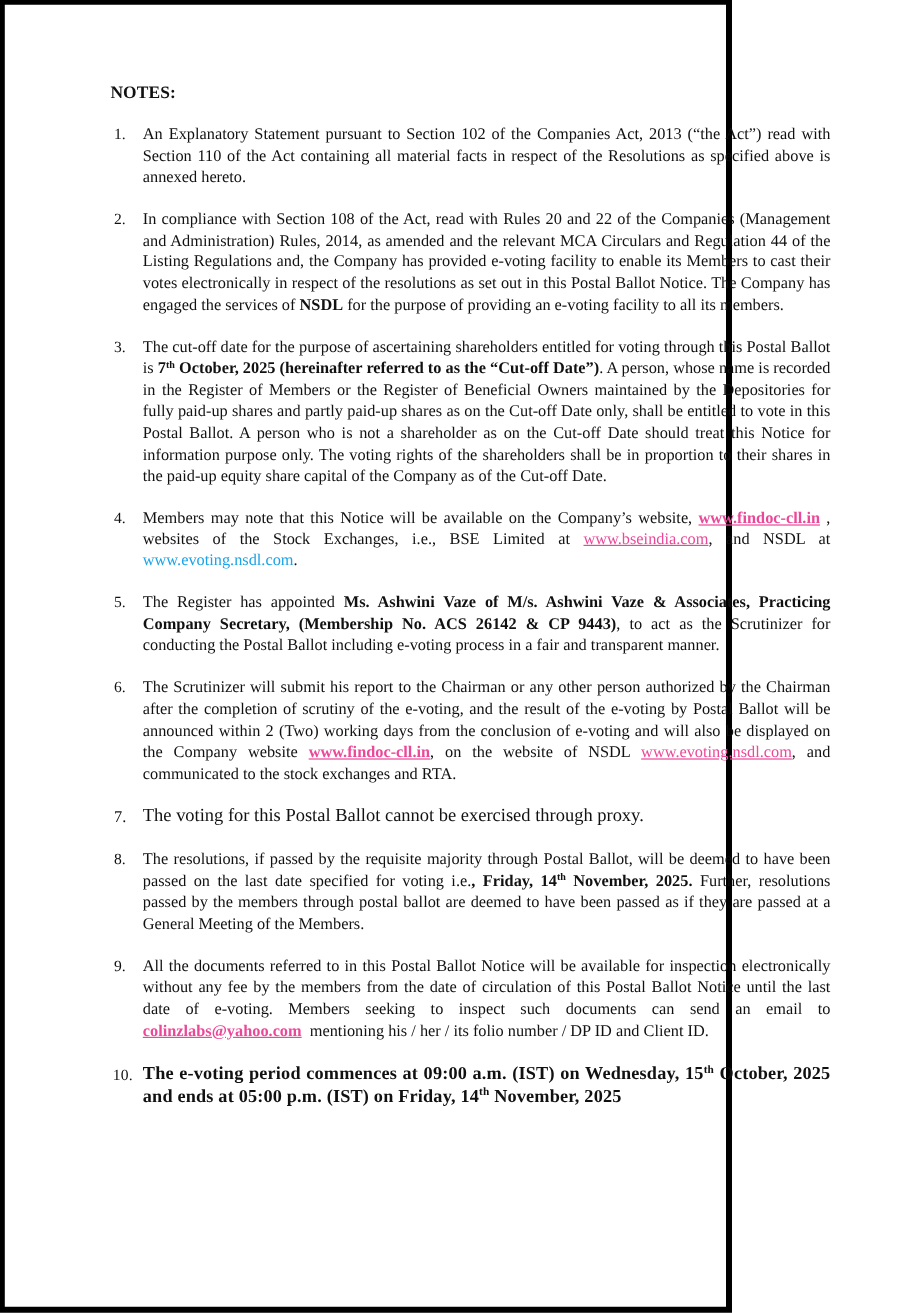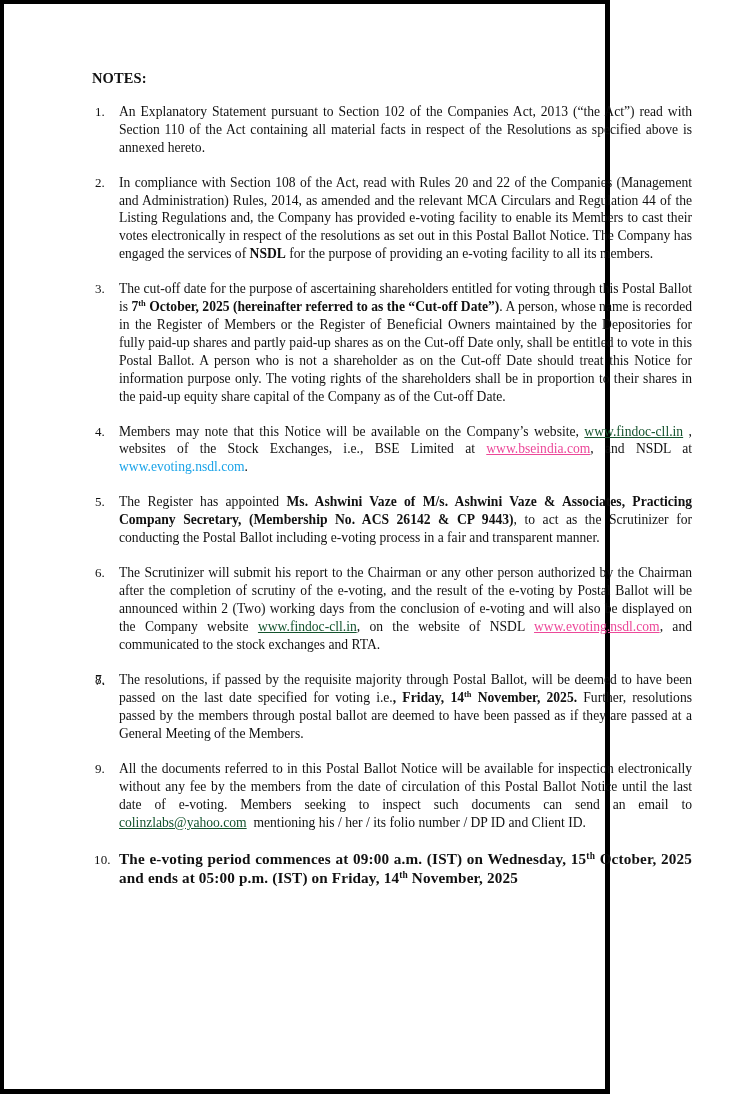--- a/index.html
+++ b/index.html
@@ -77,22 +77,23 @@
       left: 2px;
       top: 1px;
     }
     b { font-weight: bold; }
     sup {
       font-size: 0.62em;
       line-height: 0;
       vertical-align: 0.55em;
     }
     a.link-dark {
-      color: #14532d;
+      color: #ec4899;
       text-decoration: underline;
+      font-weight: bold;
     }
     a.link-light {
       color: #ec4899;
       text-decoration: underline;
     }
     a.link-light-plain {
       color: #1aa3e8;
       text-decoration: none;
     }
   </style>
@@ -130,20 +131,21 @@
         <span>The Register has appointed </span><b>Ms. Ashwini Vaze of M/s. Ashwini Vaze &amp; Associates, Practicing Company Secretary, (Membership No. ACS 26142 &amp; CP 9443)</b><span>, to act as the Scrutinizer for conducting the Postal Ballot including e-voting process in a fair and transparent manner.</span>
       </li>
 
       <li>
         <span class="num">6.</span>
         <span>The Scrutinizer will submit his report to the Chairman or any other person authorized by the Chairman after the completion of scrutiny of the e-voting, and the result of the e-voting by Postal Ballot will be announced within 2 (Two) working days from the conclusion of e-voting and will also be displayed on the Company website </span><a class="link-dark" href="#">www.findoc-cll.in</a><span>, on the website of NSDL </span><a class="link-light" href="#">www.evoting.nsdl.com</a><span>, and communicated to the stock exchanges and RTA.</span>
       </li>
 
       <li class="big">
         <span class="num">7.</span>
+        <span>The voting for this Postal Ballot cannot be exercised through proxy.</span>
       </li>
 
       <li>
         <span class="num">8.</span>
         <span>The resolutions, if passed by the requisite majority through Postal Ballot, will be deemed to have been passed on the last date specified for voting i.e.</span><b><span>, Friday, 14</span><sup>th</sup><span> November, 2025.</span></b><span> Further, resolutions passed by the members through postal ballot are deemed to have been passed as if they are passed at a General Meeting of the Members.</span>
       </li>
 
       <li>
         <span class="num">9.</span>
         <span>All the documents referred to in this Postal Ballot Notice will be available for inspection electronically without any fee by the members from the date of circulation of this Postal Ballot Notice until the last date of e-voting. Members seeking to inspect such documents can send an email to </span><a class="link-dark" href="#">colinzlabs@yahoo.com</a><span style="white-space: pre-wrap;">  mentioning his / her / its folio number / DP ID and Client ID.</span>

